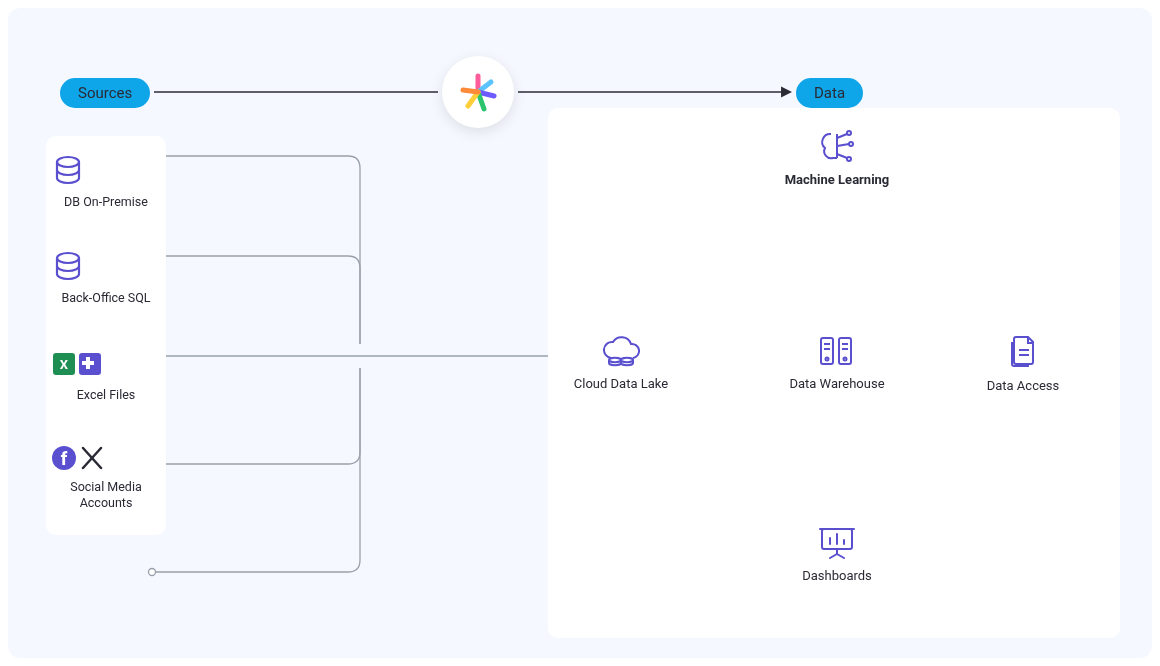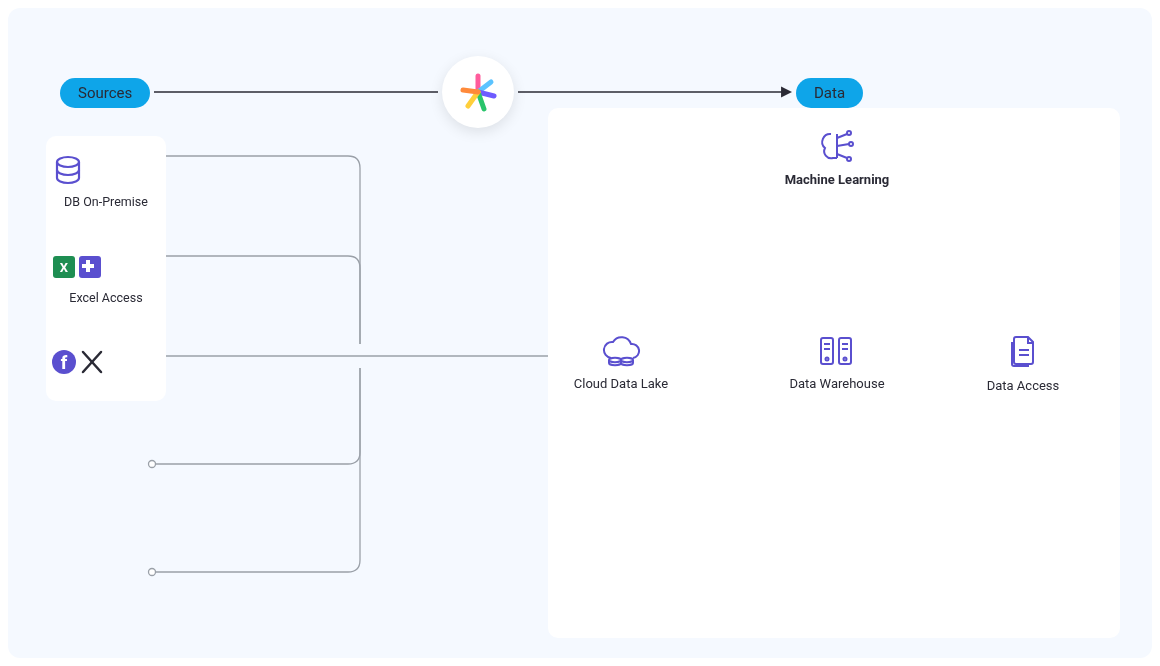--- a/index.html
+++ b/index.html
@@ -151,38 +151,49 @@
       <svg width="34" height="34" viewBox="0 0 34 34">
         <g fill="none" stroke="#5a4fcf" stroke-width="2.2">
           <ellipse cx="17" cy="8" rx="11" ry="5"></ellipse>
           <path d="M6,8 V24 a11,5 0 0 0 22,0 V8"></path>
           <path d="M6,16 a11,5 0 0 0 22,0"></path>
         </g>
       </svg>
       <div class="lbl">DB On-Premise</div>
     </div>
     <div class="src-item">
+      <svg width="34" height="34" viewBox="0 0 34 34">
+        <g fill="none" stroke="#5a4fcf" stroke-width="2.2">
+          <ellipse cx="17" cy="8" rx="11" ry="5"></ellipse>
+          <path d="M6,8 V24 a11,5 0 0 0 22,0 V8"></path>
+          <path d="M6,16 a11,5 0 0 0 22,0"></path>
+        </g>
+      </svg>
+      <div class="lbl">Back-Office SQL</div>
+    </div>
+    <div class="src-item">
       <svg width="54" height="34" viewBox="0 0 54 34">
         <rect x="2" y="6" width="22" height="22" rx="3" fill="#1e8e52"></rect>
         <text x="13" y="22" text-anchor="middle" font-size="13" font-weight="700" fill="#fff">X</text>
         <rect x="28" y="6" width="22" height="22" rx="3" fill="#5a4fcf"></rect>
         <rect x="35" y="10" width="4" height="12" fill="#fff"></rect>
         <rect x="31" y="14" width="12" height="4" fill="#fff"></rect>
       </svg>
-      <div class="lbl">Excel Access</div>
+      <div class="lbl">Excel Files</div>
     </div>
     <div class="src-item">
       <svg width="54" height="30" viewBox="0 0 54 30">
         <circle cx="13" cy="15" r="12" fill="#5a4fcf"></circle>
         <text x="13" y="22" text-anchor="middle" font-size="18" font-weight="800" fill="#fff">f</text>
         <g stroke="#2a2a35" stroke-width="2.5" stroke-linecap="round">
           <line x1="32" y1="5" x2="50" y2="25"></line>
           <line x1="50" y1="5" x2="32" y2="25"></line>
         </g>
       </svg>
+      <div class="lbl">Social Media Accounts</div>
     </div>
   </div>
 
   <div class="cloud-panel"></div>
 
   <div class="node" style="left:764px; top:120px;font-weight:bold;">
     <svg width="40" height="36" viewBox="0 0 40 36" style="margin:0 auto">
       <g fill="none" stroke="#5a4fcf" stroke-width="2">
         <path d="M14,6 a8,8 0 0 0 -6,14 a7,7 0 0 0 8,10 h4"></path>
         <path d="M20,6 v24"></path>
@@ -232,14 +243,29 @@
         <path d="M11,3 h12 l5,5 v20 a2,2 0 0 1 -2,2 h-15 a2,2 0 0 1 -2,-2 v-23 a2,2 0 0 1 2,-2 z"></path>
         <path d="M23,3 v6 h6"></path>
         <path d="M7,8 v22 a2,2 0 0 0 2,2 h15"></path>
         <line x1="14" y1="16" x2="24" y2="16"></line>
           <line x1="14" y1="21" x2="24" y2="21"></line>
       </g>
     </svg>
     <div class="lbl">Data Access</div>
   </div>
 
+  <div class="node" style="left:764px; top:516px;">
+    <svg width="40" height="36" viewBox="0 0 40 36" style="margin:0 auto">
+      <g fill="none" stroke="#5a4fcf" stroke-width="2" stroke-linecap="round">
+        <rect x="5" y="5" width="30" height="20" rx="2"></rect>
+        <line x1="3" y1="5" x2="37" y2="5"></line>
+        <line x1="13" y1="20" x2="13" y2="14"></line>
+        <line x1="20" y1="20" x2="20" y2="10"></line>
+        <line x1="27" y1="20" x2="27" y2="16"></line>
+        <line x1="20" y1="25" x2="20" y2="30"></line>
+        <line x1="20" y1="30" x2="13" y2="34"></line>
+        <line x1="20" y1="30" x2="27" y2="34"></line>
+      </g>
+    </svg>
+    <div class="lbl">Dashboards</div>
+  </div>
 
 </div>
 
 </body></html>

